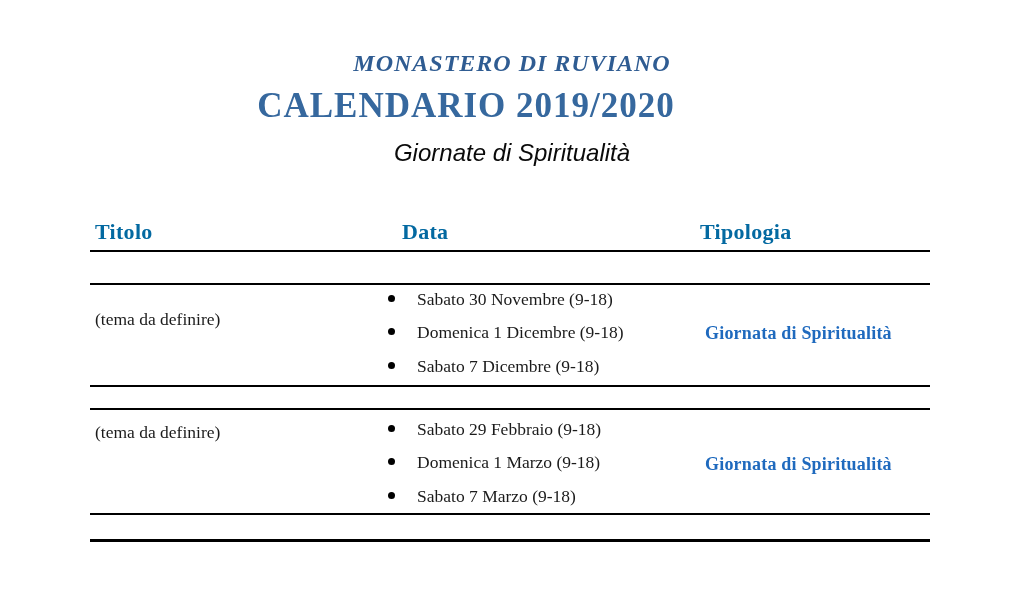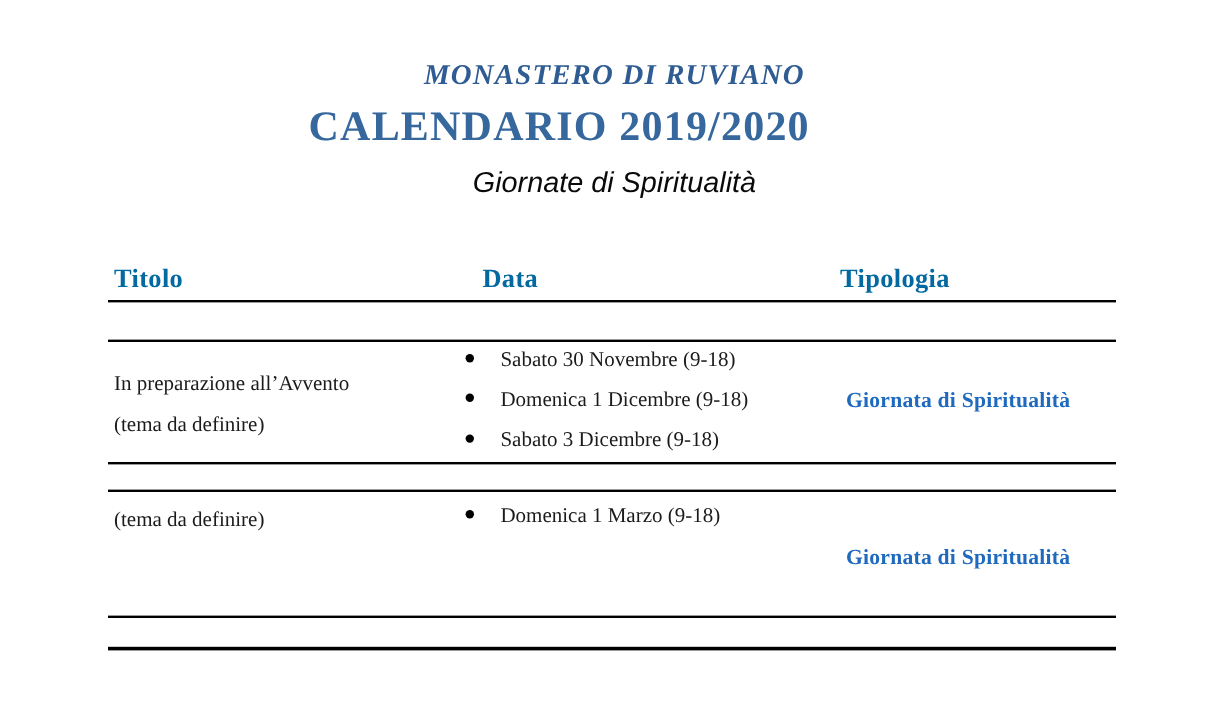--- a/index.html
+++ b/index.html
@@ -79,47 +79,54 @@
 
     <div class="hline l1"></div>
     <div class="hline l2"></div>
     <div class="hline l3"></div>
     <div class="hline l4"></div>
     <div class="hline l5"></div>
     <div class="hline l6"></div>
 
     <section class="row1">
       <div class="cell-title">
-        <div>In preparazione all’Avvento</div>
         <div>(tema da definire)</div>
       </div>
       <div class="cell-dates">
         <div class="date-item">
           <span class="bullet"></span>
           <span>Sabato 30 Novembre (9-18)</span>
         </div>
         <div class="date-item">
           <span class="bullet"></span>
           <span>Domenica 1 Dicembre (9-18)</span>
         </div>
         <div class="date-item">
           <span class="bullet"></span>
-          <span>Sabato 3 Dicembre (9-18)</span>
+          <span>Sabato 7 Dicembre (9-18)</span>
         </div>
       </div>
       <div class="cell-tip">Giornata di Spiritualità</div>
     </section>
 
     <section class="row2">
       <div class="cell-title">
         <div>(tema da definire)</div>
       </div>
       <div class="cell-dates">
         <div class="date-item">
           <span class="bullet"></span>
+          <span>Sabato 29 Febbraio (9-18)</span>
+        </div>
+        <div class="date-item">
+          <span class="bullet"></span>
           <span>Domenica 1 Marzo (9-18)</span>
+        </div>
+        <div class="date-item">
+          <span class="bullet"></span>
+          <span>Sabato 7 Marzo (9-18)</span>
         </div>
       </div>
       <div class="cell-tip">Giornata di Spiritualità</div>
     </section>
 
   </div>
 </div>
 
 </body></html>

